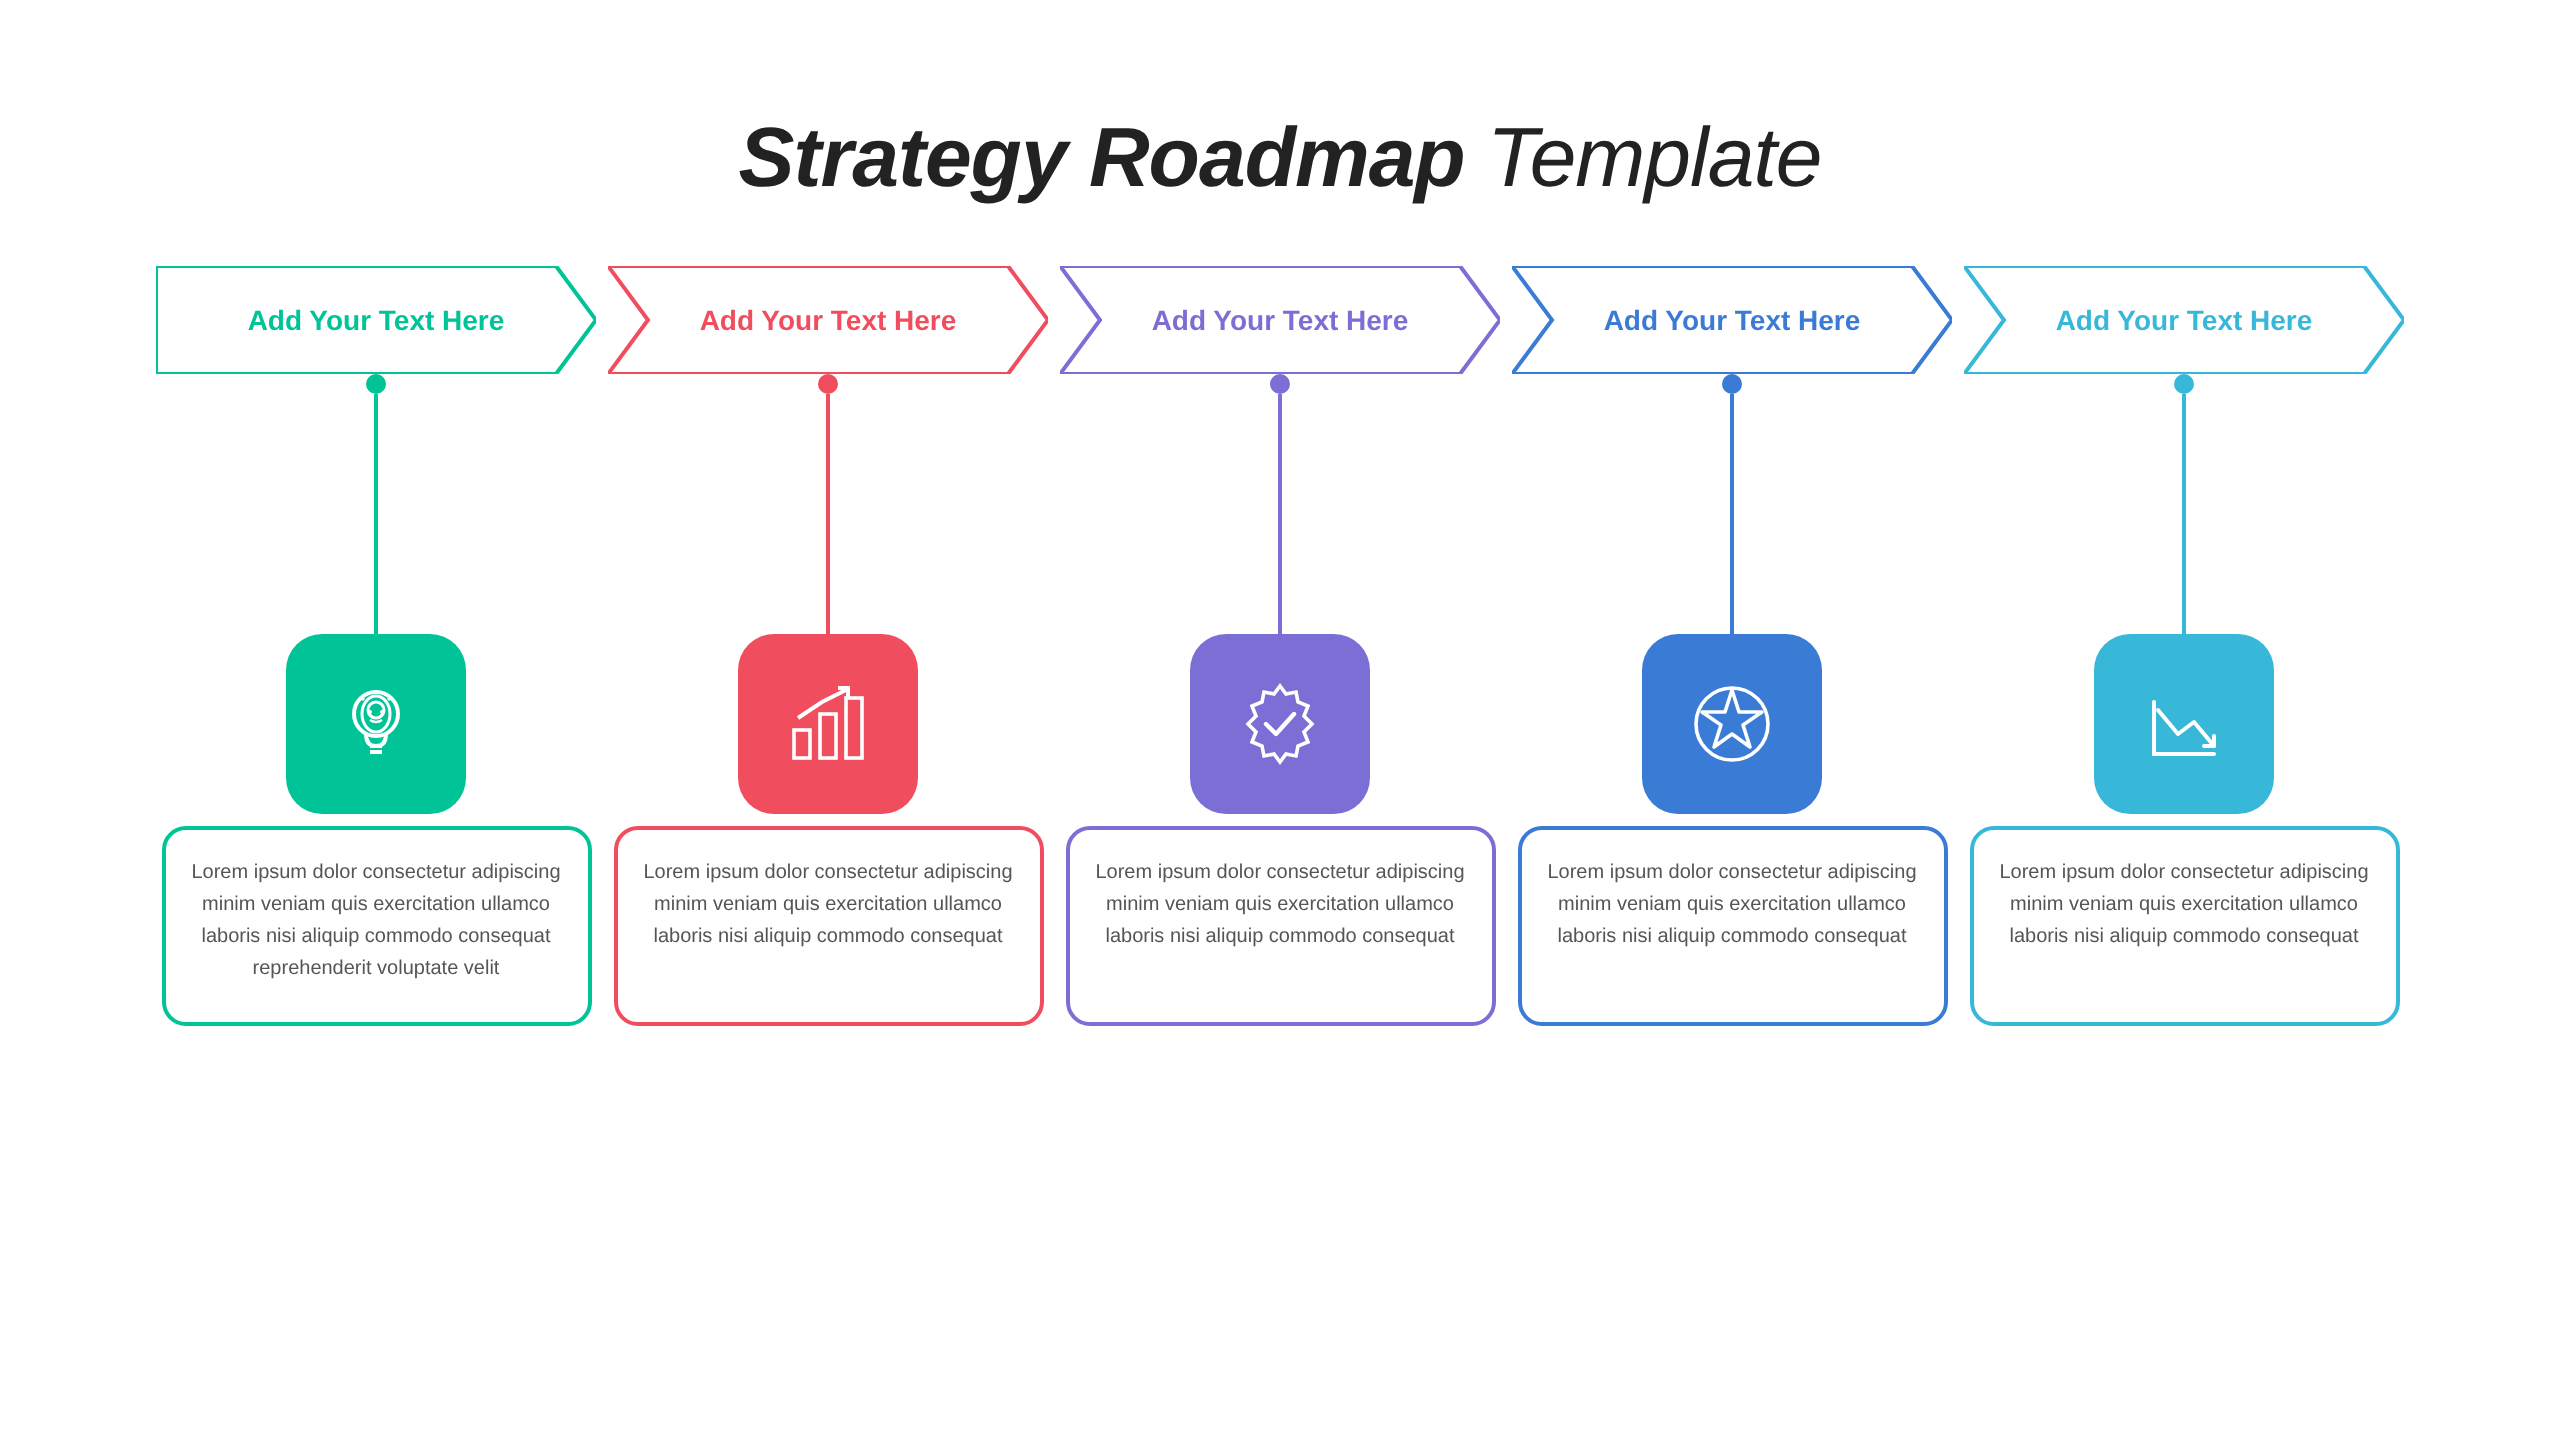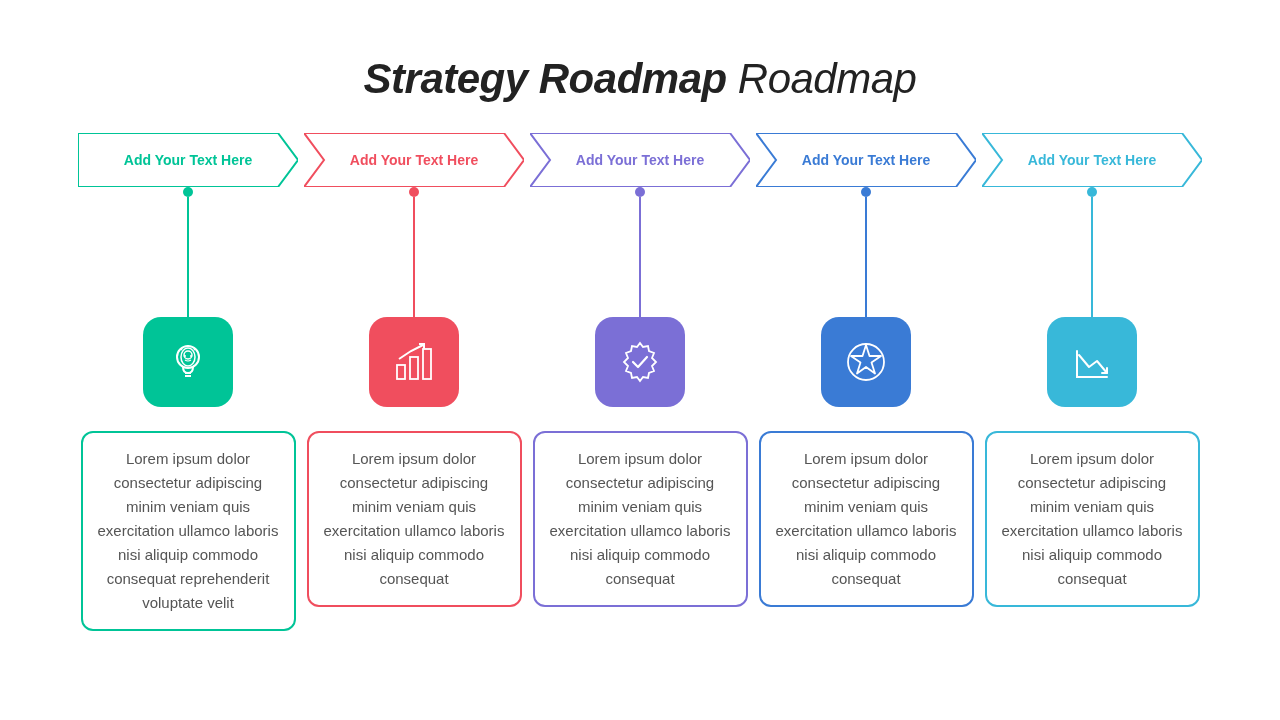--- a/index.html
+++ b/index.html
@@ -89,25 +89,25 @@
       flex-shrink: 0;
     }
 
     .icon-box svg {
       width: 50px;
       height: 50px;
     }
 
     
     .desc-box {
-      margin-top: 24px;
+      margin-top: 6px;
       border-radius: 12px;
       border: 2px solid;
       padding: 14px 12px;
-      font-size: 15px;
+      font-size: 10px;
       color: #555;
       text-align: center;
       line-height: 1.6;
       width: 215px;
       min-height: 100px;
     }
 
     
     .step-1 .arrow-svg-wrapper .label-text { color: #00c497; }
     .step-1 .connector { background: #00c497; }
@@ -143,21 +143,21 @@
     .step-1 .dot { background: #00c497; }
     .step-2 .dot { background: #f04e5e; }
     .step-3 .dot { background: #7b6fd6; }
     .step-4 .dot { background: #3a7bd5; }
     .step-5 .dot { background: #38b8d9; }
   </style>
 </head>
 <body>
 
 <h1 class="page-title">
-  <span>Strategy Roadmap</span><span class="thin"> Roadmap</span>
+  <span>Strategy Roadmap</span><span class="thin"> Template</span>
 </h1>
 
 <div class="roadmap-container">
 
   <div class="step step-1">
     <div class="arrow-svg-wrapper">
       <svg viewBox="0 0 220 54" xmlns="http://www.w3.org/2000/svg">
         <polygon points="0,0 200,0 220,27 200,54 0,54" fill="none" stroke="#00c497" stroke-width="2"></polygon>
       </svg>
       <span class="label-text">Add Your Text Here</span>

